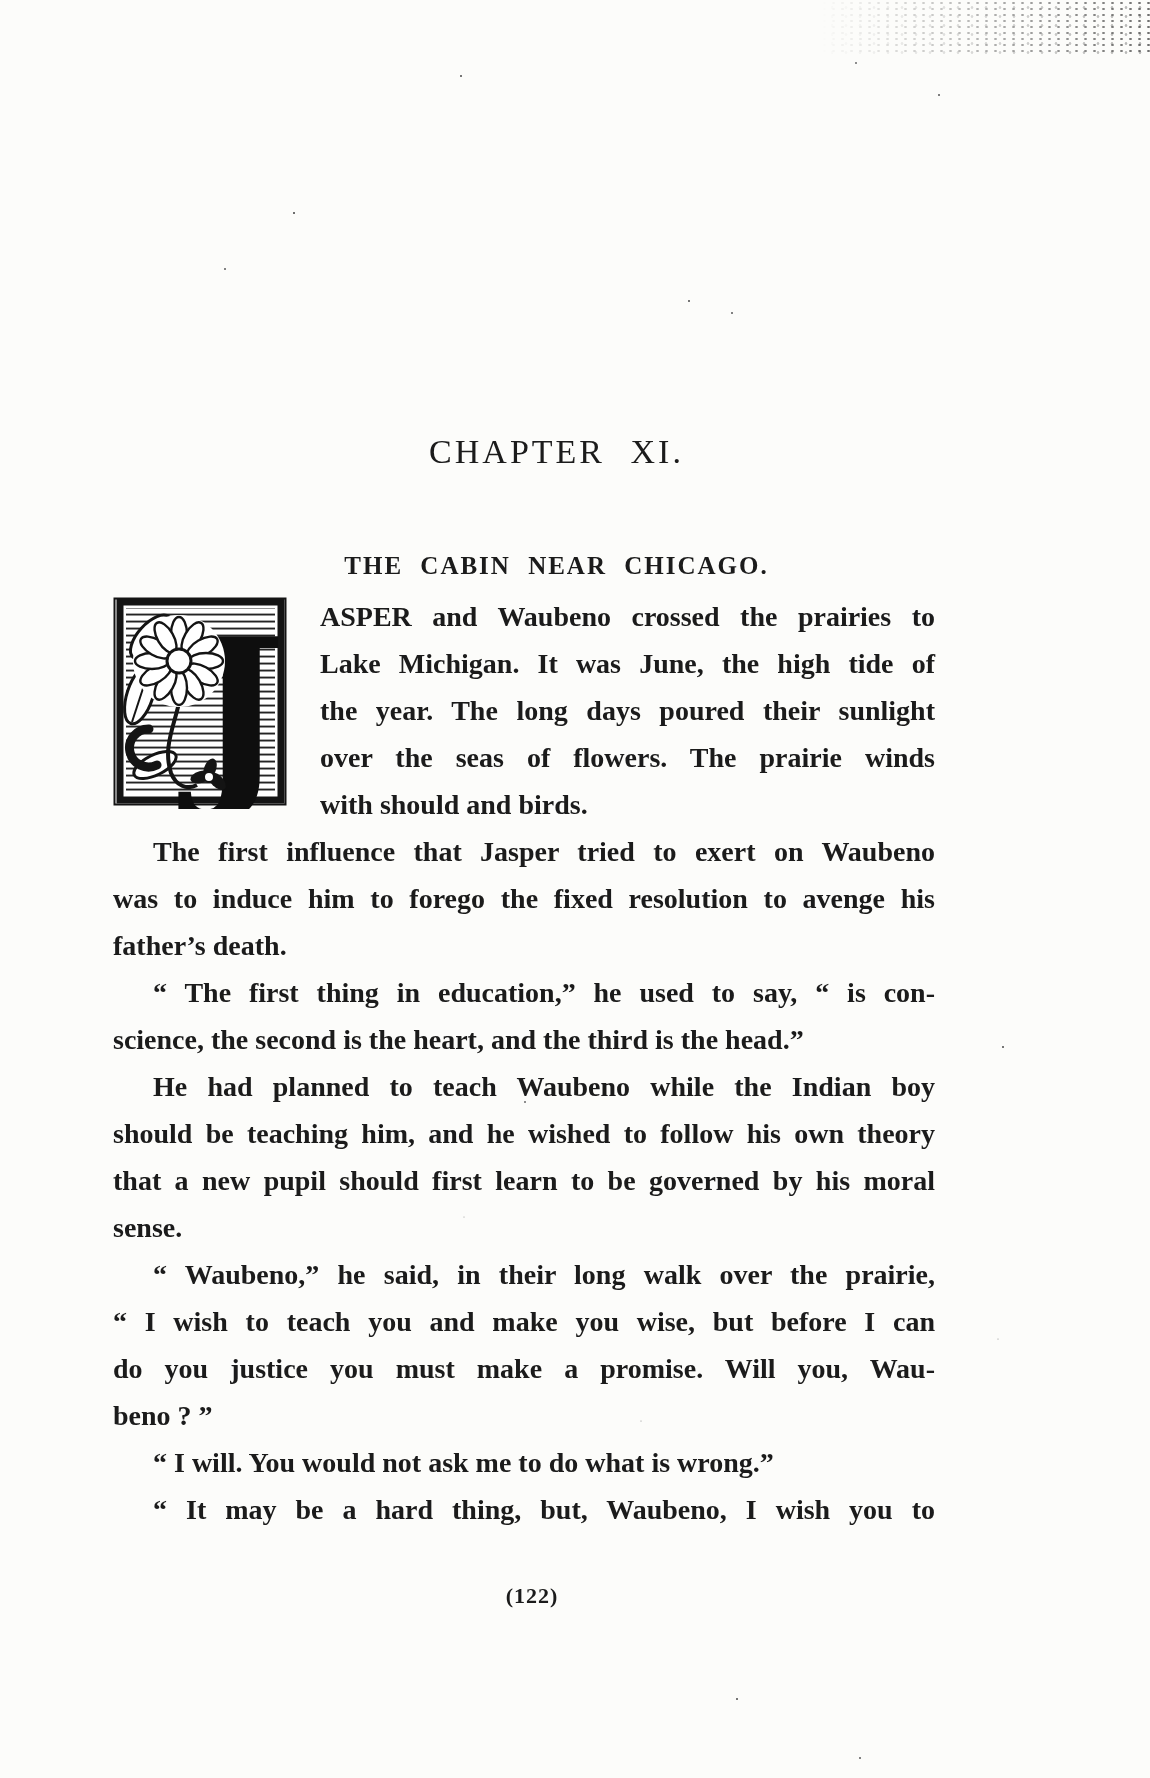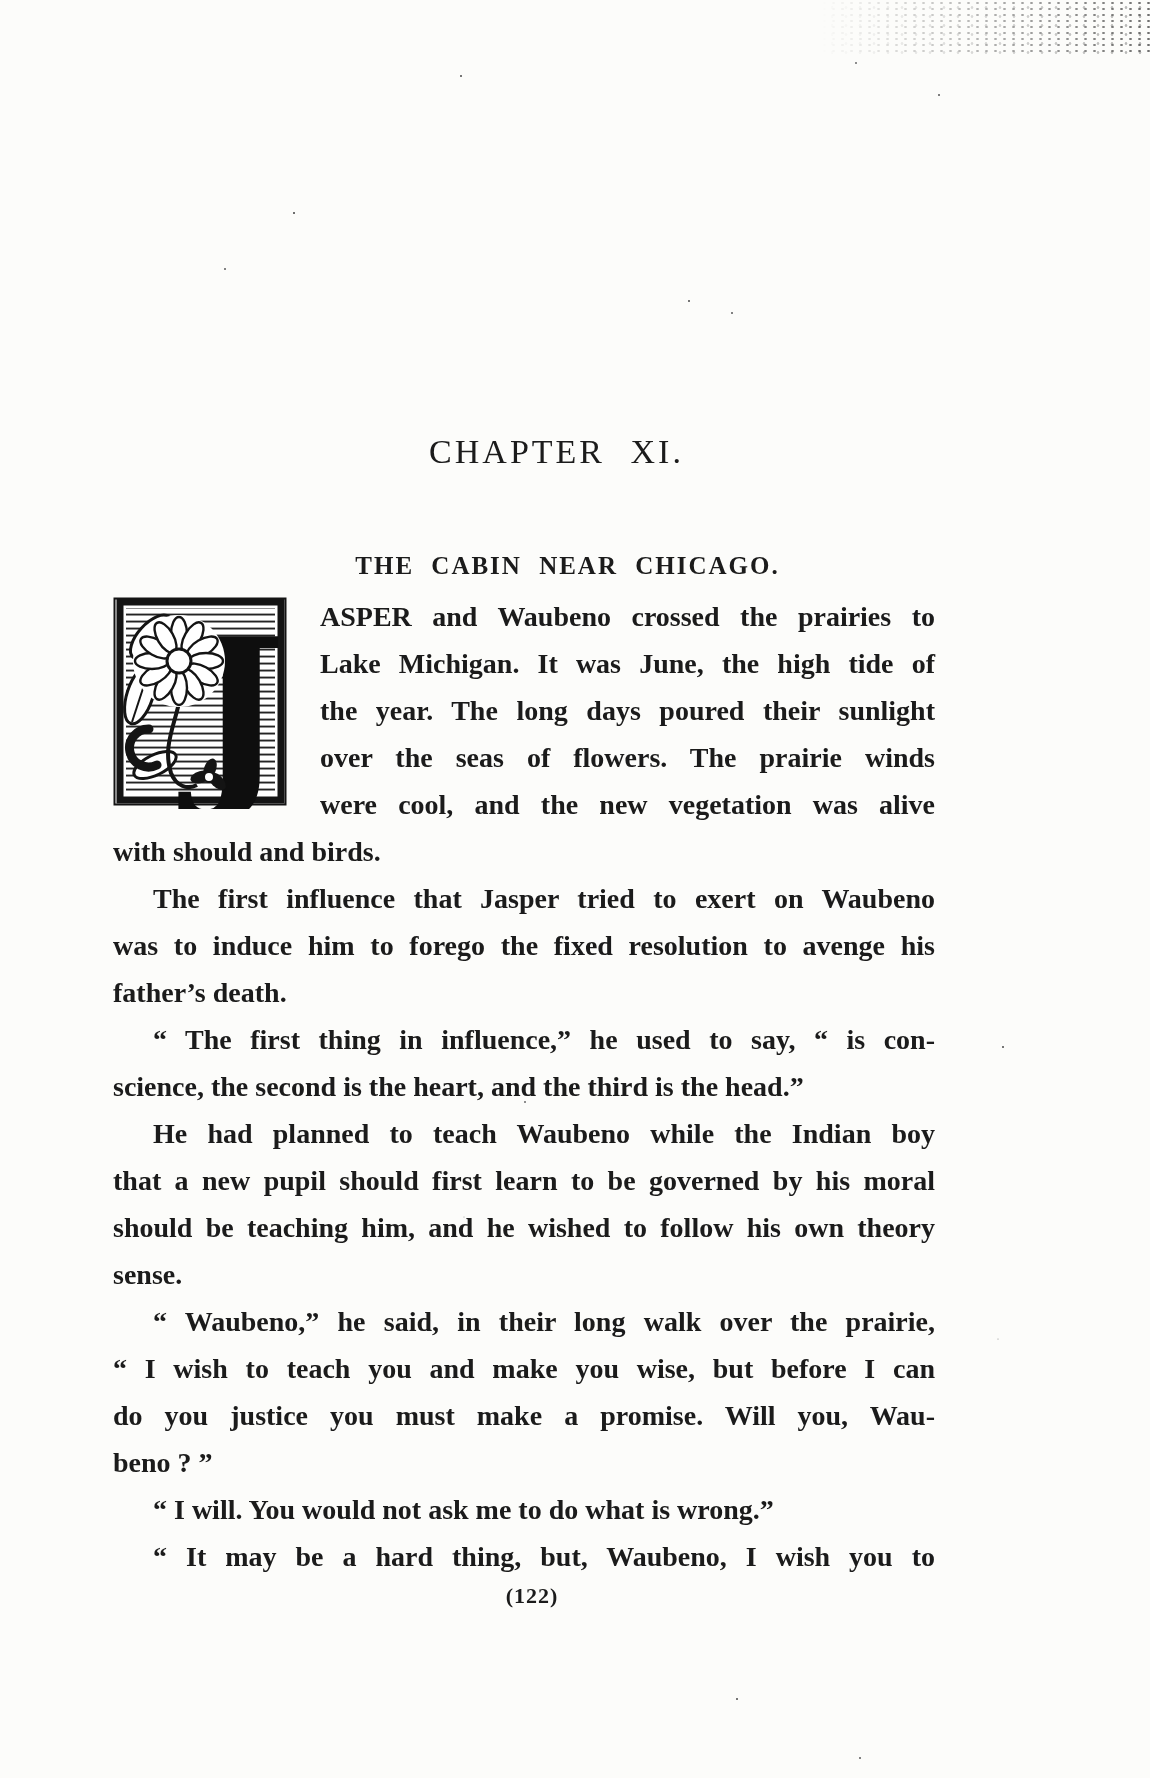--- a/index.html
+++ b/index.html
@@ -35,21 +35,21 @@
       640px 1420px 0 -0.5px #777, 997px 1338px 0 -0.5px #777,
       736px 1698px 0 0 #4a4a4a, 859px 1757px 0 0 #5a5a5a, 463px 1216px 0 -0.5px #888;
   }
   .chapter-heading{
     position:absolute;left:113px;top:410px;width:887px;
     text-align:center;
     font-size:34px;letter-spacing:3px;word-spacing:14px;
     font-weight:normal;
   }
   .chapter-subtitle{
-    position:absolute;left:124px;top:531px;width:887px;
+    position:absolute;left:113px;top:531px;width:887px;
     text-align:center;
     font-size:25px;letter-spacing:2px;word-spacing:9px;
     font-weight:bold;
   }
   .body-text{
     position:absolute;left:113px;top:593px;width:822px;
     font-size:28px;line-height:47px;
   }
   .dropcap{
     float:left;
@@ -127,36 +127,35 @@
         <ellipse cx="104" cy="184" rx="6" ry="11" transform="rotate(-45 104 184)"></ellipse>
         <circle cx="96" cy="180" r="5" fill="#ffffff" stroke="#141414" stroke-width="2"></circle>
       </g>
     </svg>
 
   <div class="para">
         <div class="line">ASPER and Waubeno crossed the prairies to</div>
         <div class="line">Lake Michigan. It was June, the high tide of</div>
         <div class="line">the year. The long days poured their sunlight</div>
         <div class="line">over the seas of flowers. The prairie winds</div>
-        <div class="line">were cool, and the new vegetation was alive</div>
         <div class="line last">with should and birds.</div>
       </div>
       <div class="para">
         <div class="line indent">The first influence that Jasper tried to exert on Waubeno</div>
         <div class="line">was to induce him to forego the fixed resolution to avenge his</div>
         <div class="line last">father’s death.</div>
       </div>
       <div class="para">
-        <div class="line indent">“ The first thing in influence,” he used to say, “ is con-</div>
+        <div class="line indent">“ The first thing in education,” he used to say, “ is con-</div>
         <div class="line last">science, the second is the heart, and the third is the head.”</div>
       </div>
       <div class="para">
         <div class="line indent">He had planned to teach Waubeno while the Indian boy</div>
+        <div class="line">should be teaching him, and he wished to follow his own theory</div>
         <div class="line">that a new pupil should first learn to be governed by his moral</div>
-        <div class="line">should be teaching him, and he wished to follow his own theory</div>
         <div class="line last">sense.</div>
       </div>
       <div class="para">
         <div class="line indent">“ Waubeno,” he said, in their long walk over the prairie,</div>
         <div class="line">“ I wish to teach you and make you wise, but before I can</div>
         <div class="line">do you justice you must make a promise. Will you, Wau-</div>
         <div class="line last">beno ? ”</div>
       </div>
       <div class="para">
         <div class="line last indent">“ I will. You would not ask me to do what is wrong.”</div>

